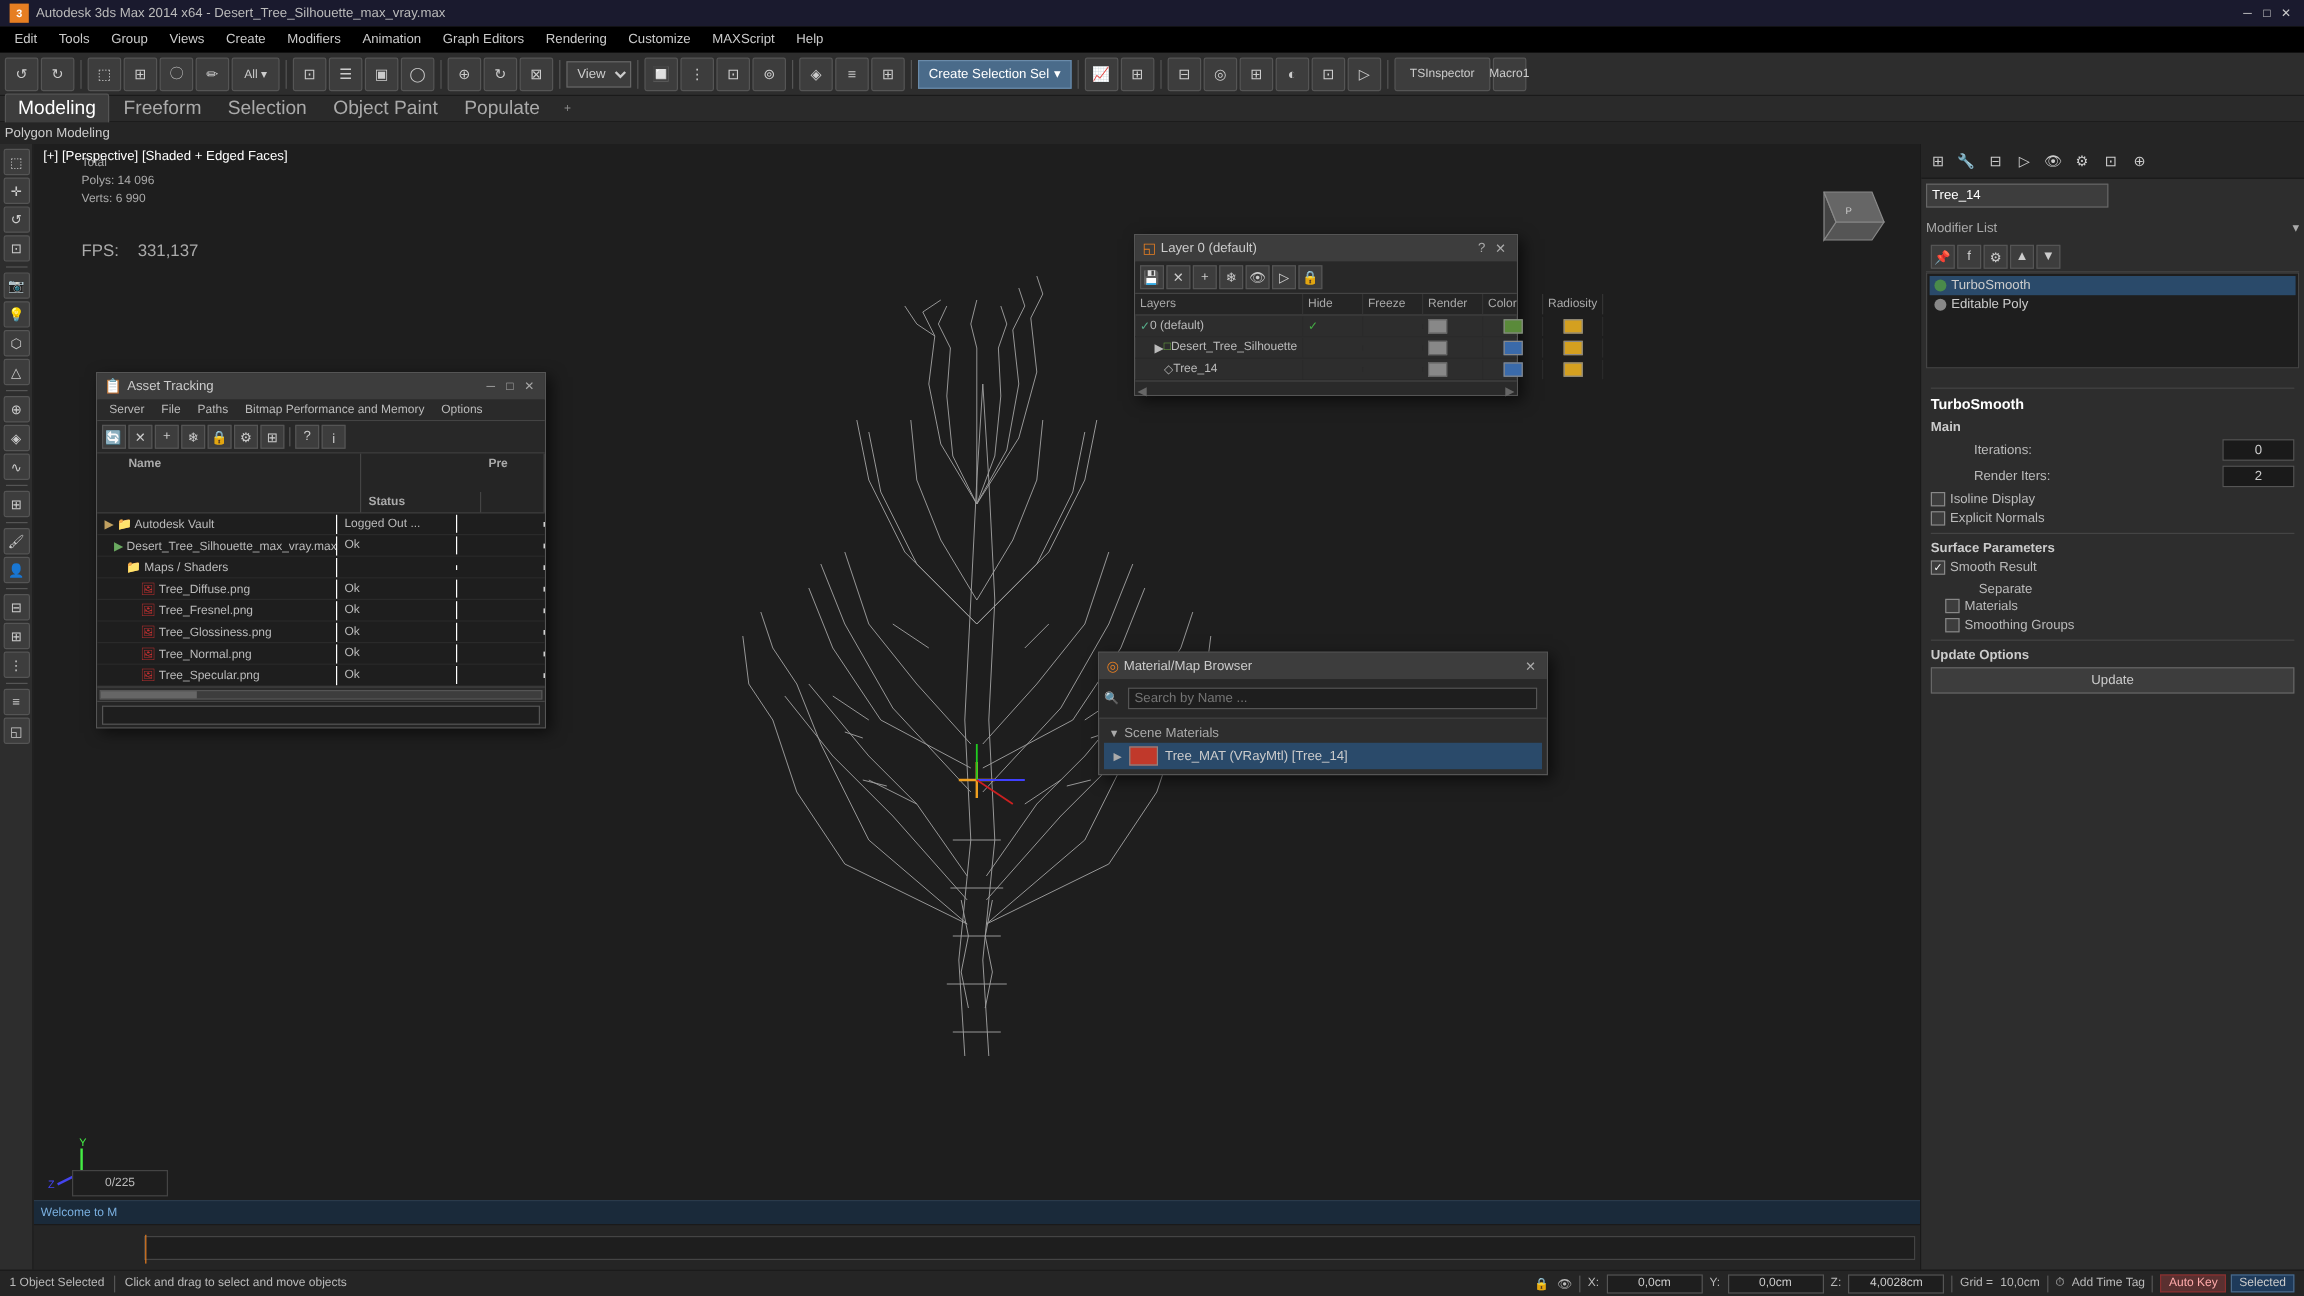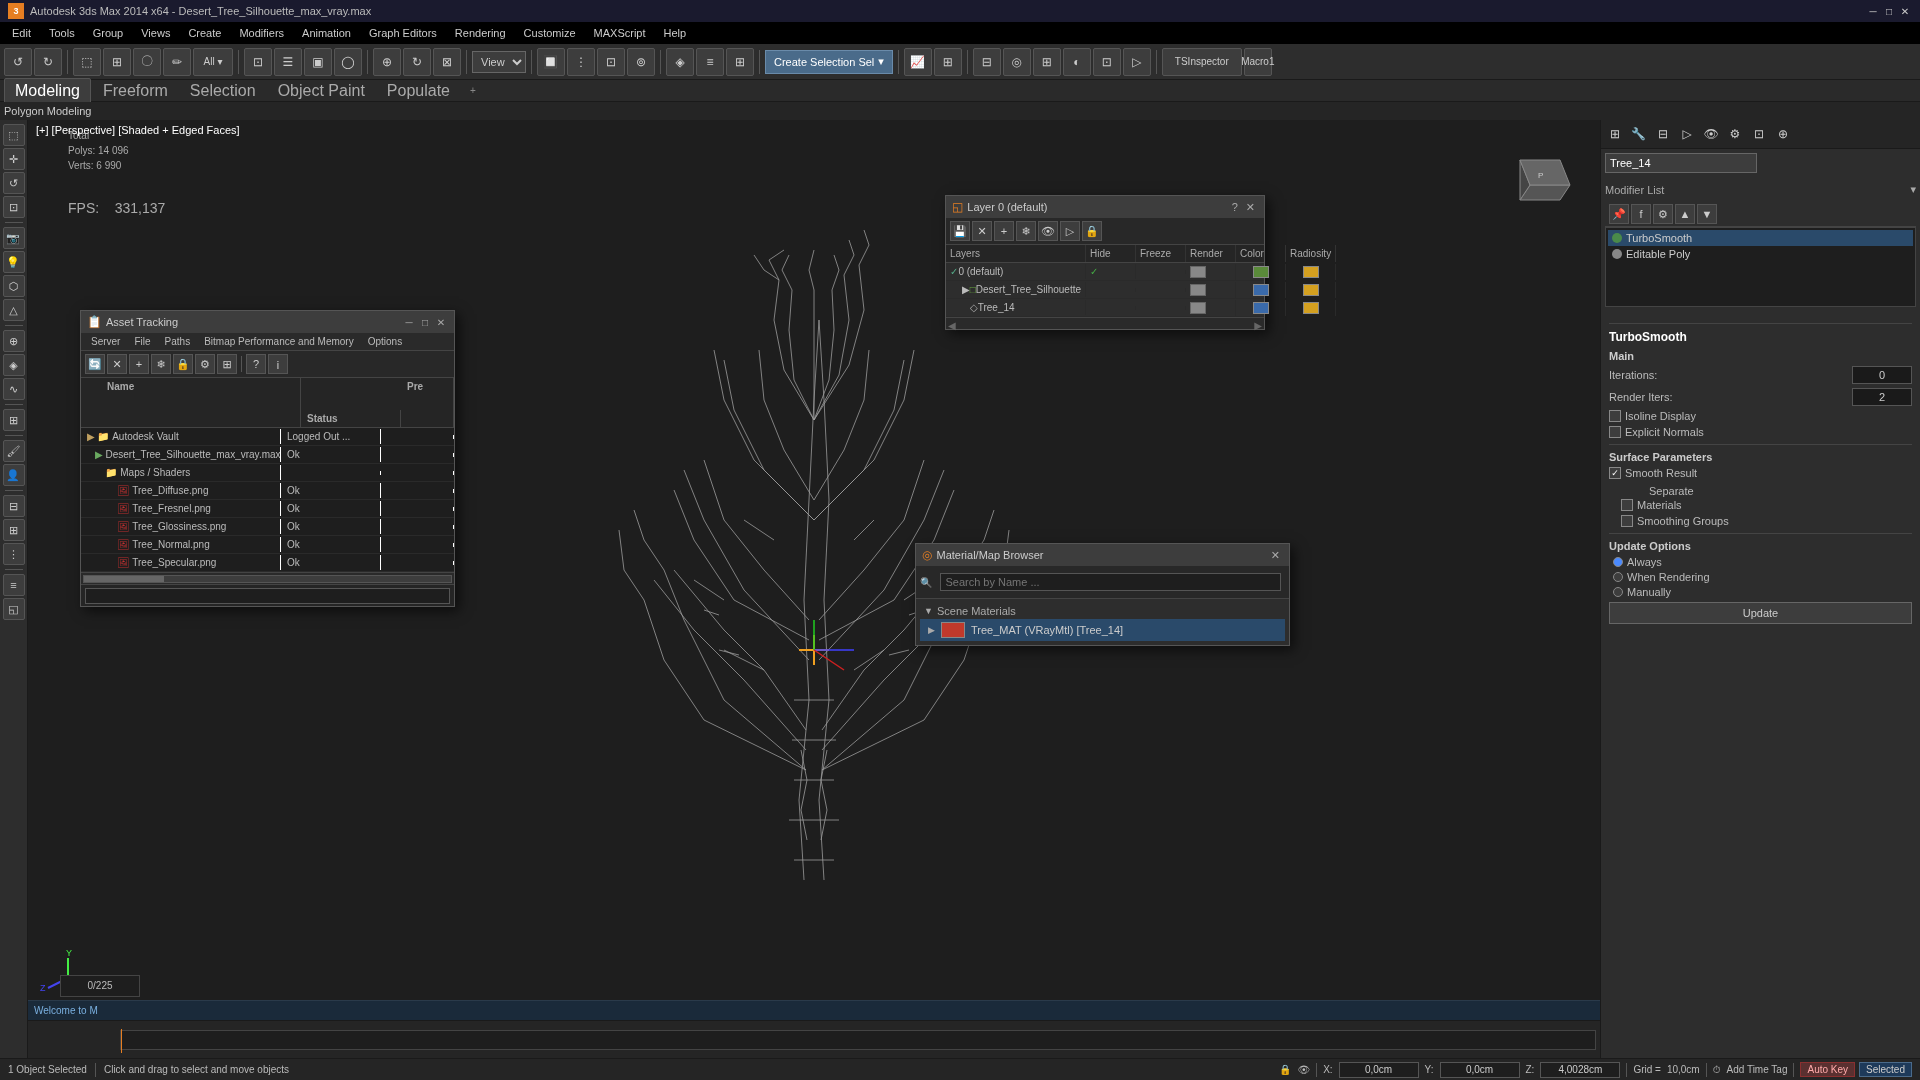--- a/index.html
+++ b/index.html
@@ -347,20 +347,21 @@
       color: #ccc;
       font-size: 11px;
       margin: 6px 0 4px 0;
       font-weight: bold;
     }
     .ts-row {
       display: flex;
       align-items: center;
       justify-content: space-between;
       margin-bottom: 4px;
+      margin-left: 36px;
     }
     .ts-label {
       color: #bbb;
       font-size: 11px;
     }
     .ts-input {
       width: 60px;
       height: 18px;
       background: #1a1a1a;
       border: 1px solid #555;
@@ -1151,34 +1152,20 @@
     </div>
     <div class="ts-checkbox-row" style="padding-left:12px;">
       <div class="ts-checkbox"></div>
       <span class="ts-label">Smoothing Groups</span>
     </div>
 
     <div class="ts-separator"></div>
 
     <div class="ts-section-title">Update Options</div>
 
-    <div class="ts-radio-group">
-      <div class="ts-radio-row">
-        <div class="ts-radio selected"></div>
-        <span class="ts-label">Always</span>
-      </div>
-      <div class="ts-radio-row">
-        <div class="ts-radio"></div>
-        <span class="ts-label">When Rendering</span>
-      </div>
-      <div class="ts-radio-row">
-        <div class="ts-radio"></div>
-        <span class="ts-label">Manually</span>
-      </div>
-    </div>
 
     <div class="ts-update-btn">
       <span>Update</span>
     </div>
   </div>
 </div>
 
 <div id="asset-tracking">
   <div id="at-titlebar">
     <div class="at-title">

